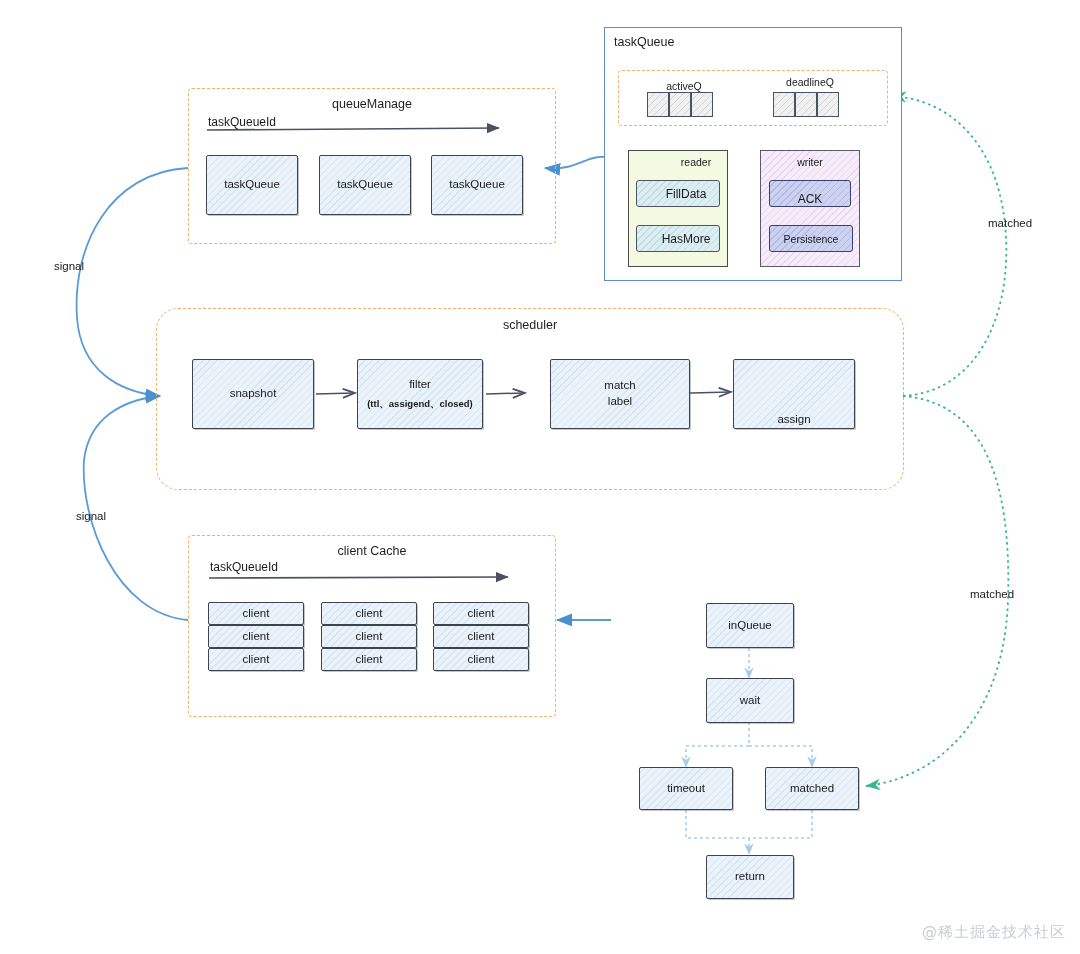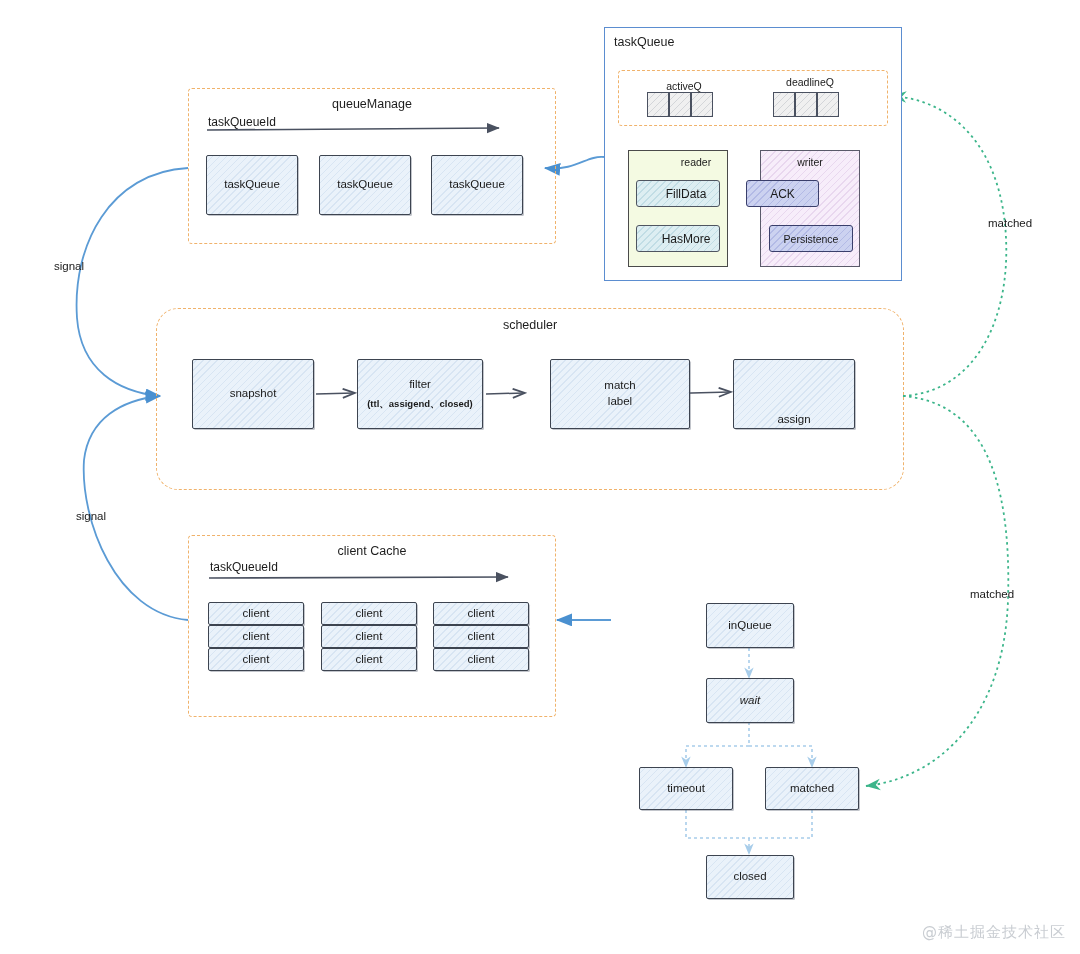--- a/index.html
+++ b/index.html
@@ -242,21 +242,21 @@
   <div class="chip chip-reader" style="left:636px;top:180px;width:84px;height:27px;">
     <span>FillData</span>
   </div>
   <div class="chip chip-reader" style="left:636px;top:225px;width:84px;height:27px;">
     <span>HasMore</span>
   </div>
 
   <div class="box-writer" style="left:760px;top:150px;width:100px;height:117px;">
     <div class="box-label" style="top:5px;">writer</div>
   </div>
-  <div class="chip chip-writer" style="left:746px;top:180px;width:73px;height:27px;">
+  <div class="chip chip-writer" style="left:769px;top:180px;width:82px;height:27px;align-items:flex-end;">
     <span>ACK</span>
   </div>
   <div class="chip chip-writer" style="left:769px;top:225px;width:84px;height:27px;font-size:10.5px;">
     <span>Persistence</span>
   </div>
 
   <div class="group-dashed rounded" style="left:156px;top:308px;width:746px;height:180px;">
     <div class="group-title centered" style="top:9px;">scheduler</div>
   </div>
 
@@ -307,31 +307,31 @@
     <span>client</span>
   </div>
   <div class="node" style="left:433px;top:648px;width:96px;height:23px;">
     <span>client</span>
   </div>
 
 
   <div class="node" style="left:706px;top:603px;width:88px;height:45px;">
     <span>inQueue</span>
   </div>
-  <div class="node" style="left:706px;top:678px;width:88px;height:45px;font-style:italic;">
+  <div class="node" style="left:706px;top:678px;width:88px;height:45px;">
     <span>wait</span>
   </div>
   <div class="node" style="left:639px;top:767px;width:94px;height:43px;">
     <span>timeout</span>
   </div>
   <div class="node" style="left:765px;top:767px;width:94px;height:43px;">
     <span>matched</span>
   </div>
   <div class="node" style="left:706px;top:855px;width:88px;height:44px;">
-    <span>closed</span>
+    <span>return</span>
   </div>
 
   <div class="edge-label" style="left:54px;top:260px;">signal</div>
   <div class="edge-label" style="left:76px;top:510px;">signal</div>
   <div class="edge-label" style="left:988px;top:217px;">matched</div>
   <div class="edge-label" style="left:970px;top:588px;">matched</div>
 
   <div class="watermark">@稀土掘金技术社区</div>
 
 </div>

